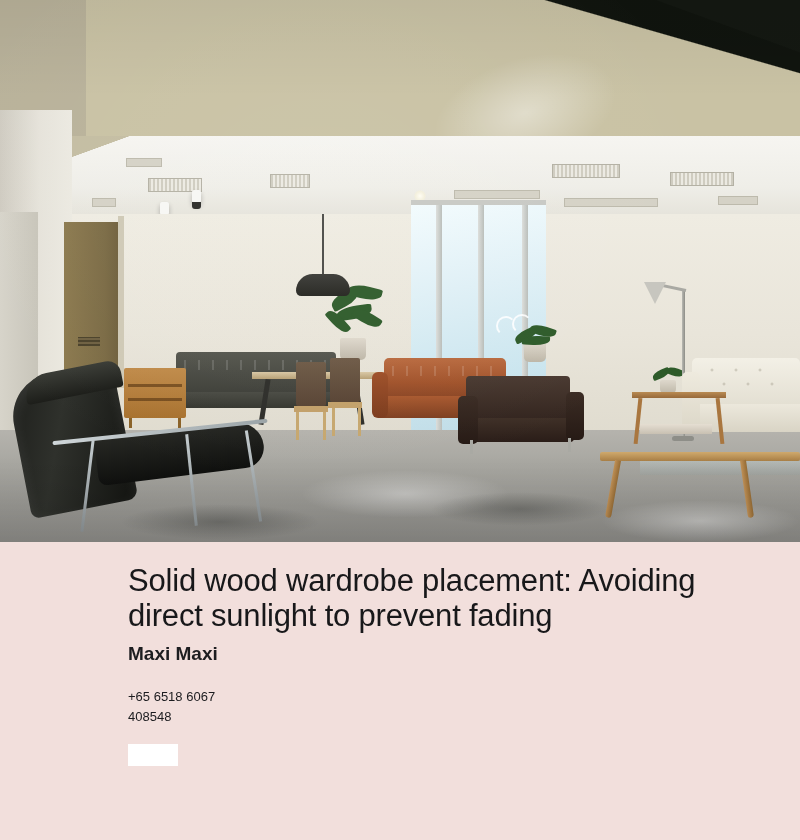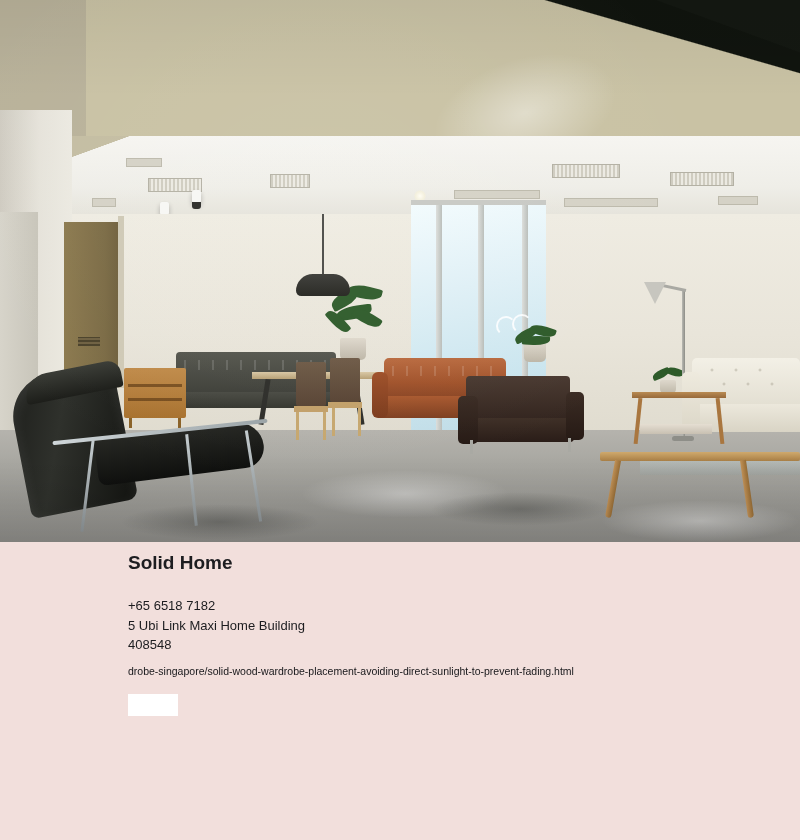--- a/index.html
+++ b/index.html
@@ -581,31 +581,30 @@
     <div class="lounge-leg" style="left:86px; top:440px; transform:rotate(7deg);"></div>
     <div class="lounge-leg" style="left:190px; top:434px; transform:rotate(-6deg);"></div>
     <div class="lounge-leg" style="left:252px; top:430px; transform:rotate(-9deg);"></div>
 
     <div class="hero-vignette"></div>
   </div>
 </div>
 
 <div class="content">
 
-
-  <div class="brand">Solid Home</div>
+  <h1 class="title">Solid wood wardrobe placement: Avoiding direct sunlight to prevent fading</h1>
+
+  <div class="brand">Maxi Maxi</div>
 
   <ul class="contact">
-    <li>+65 6518 7182</li>
-    <li>5 Ubi Link Maxi Home Building</li>
+    <li>+65 6518 6067</li>
     <li>408548</li>
   </ul>
 
   <div class="url-wrap">
-  <div class="url-line">drobe-singapore/solid-wood-wardrobe-placement-avoiding-direct-sunlight-to-prevent-fading.html</div>
     </div>
 
   <div class="thumb-wrap">
     <div class="thumb-box"></div>
 
   </div>
 
 </div>
 
 </body></html>

